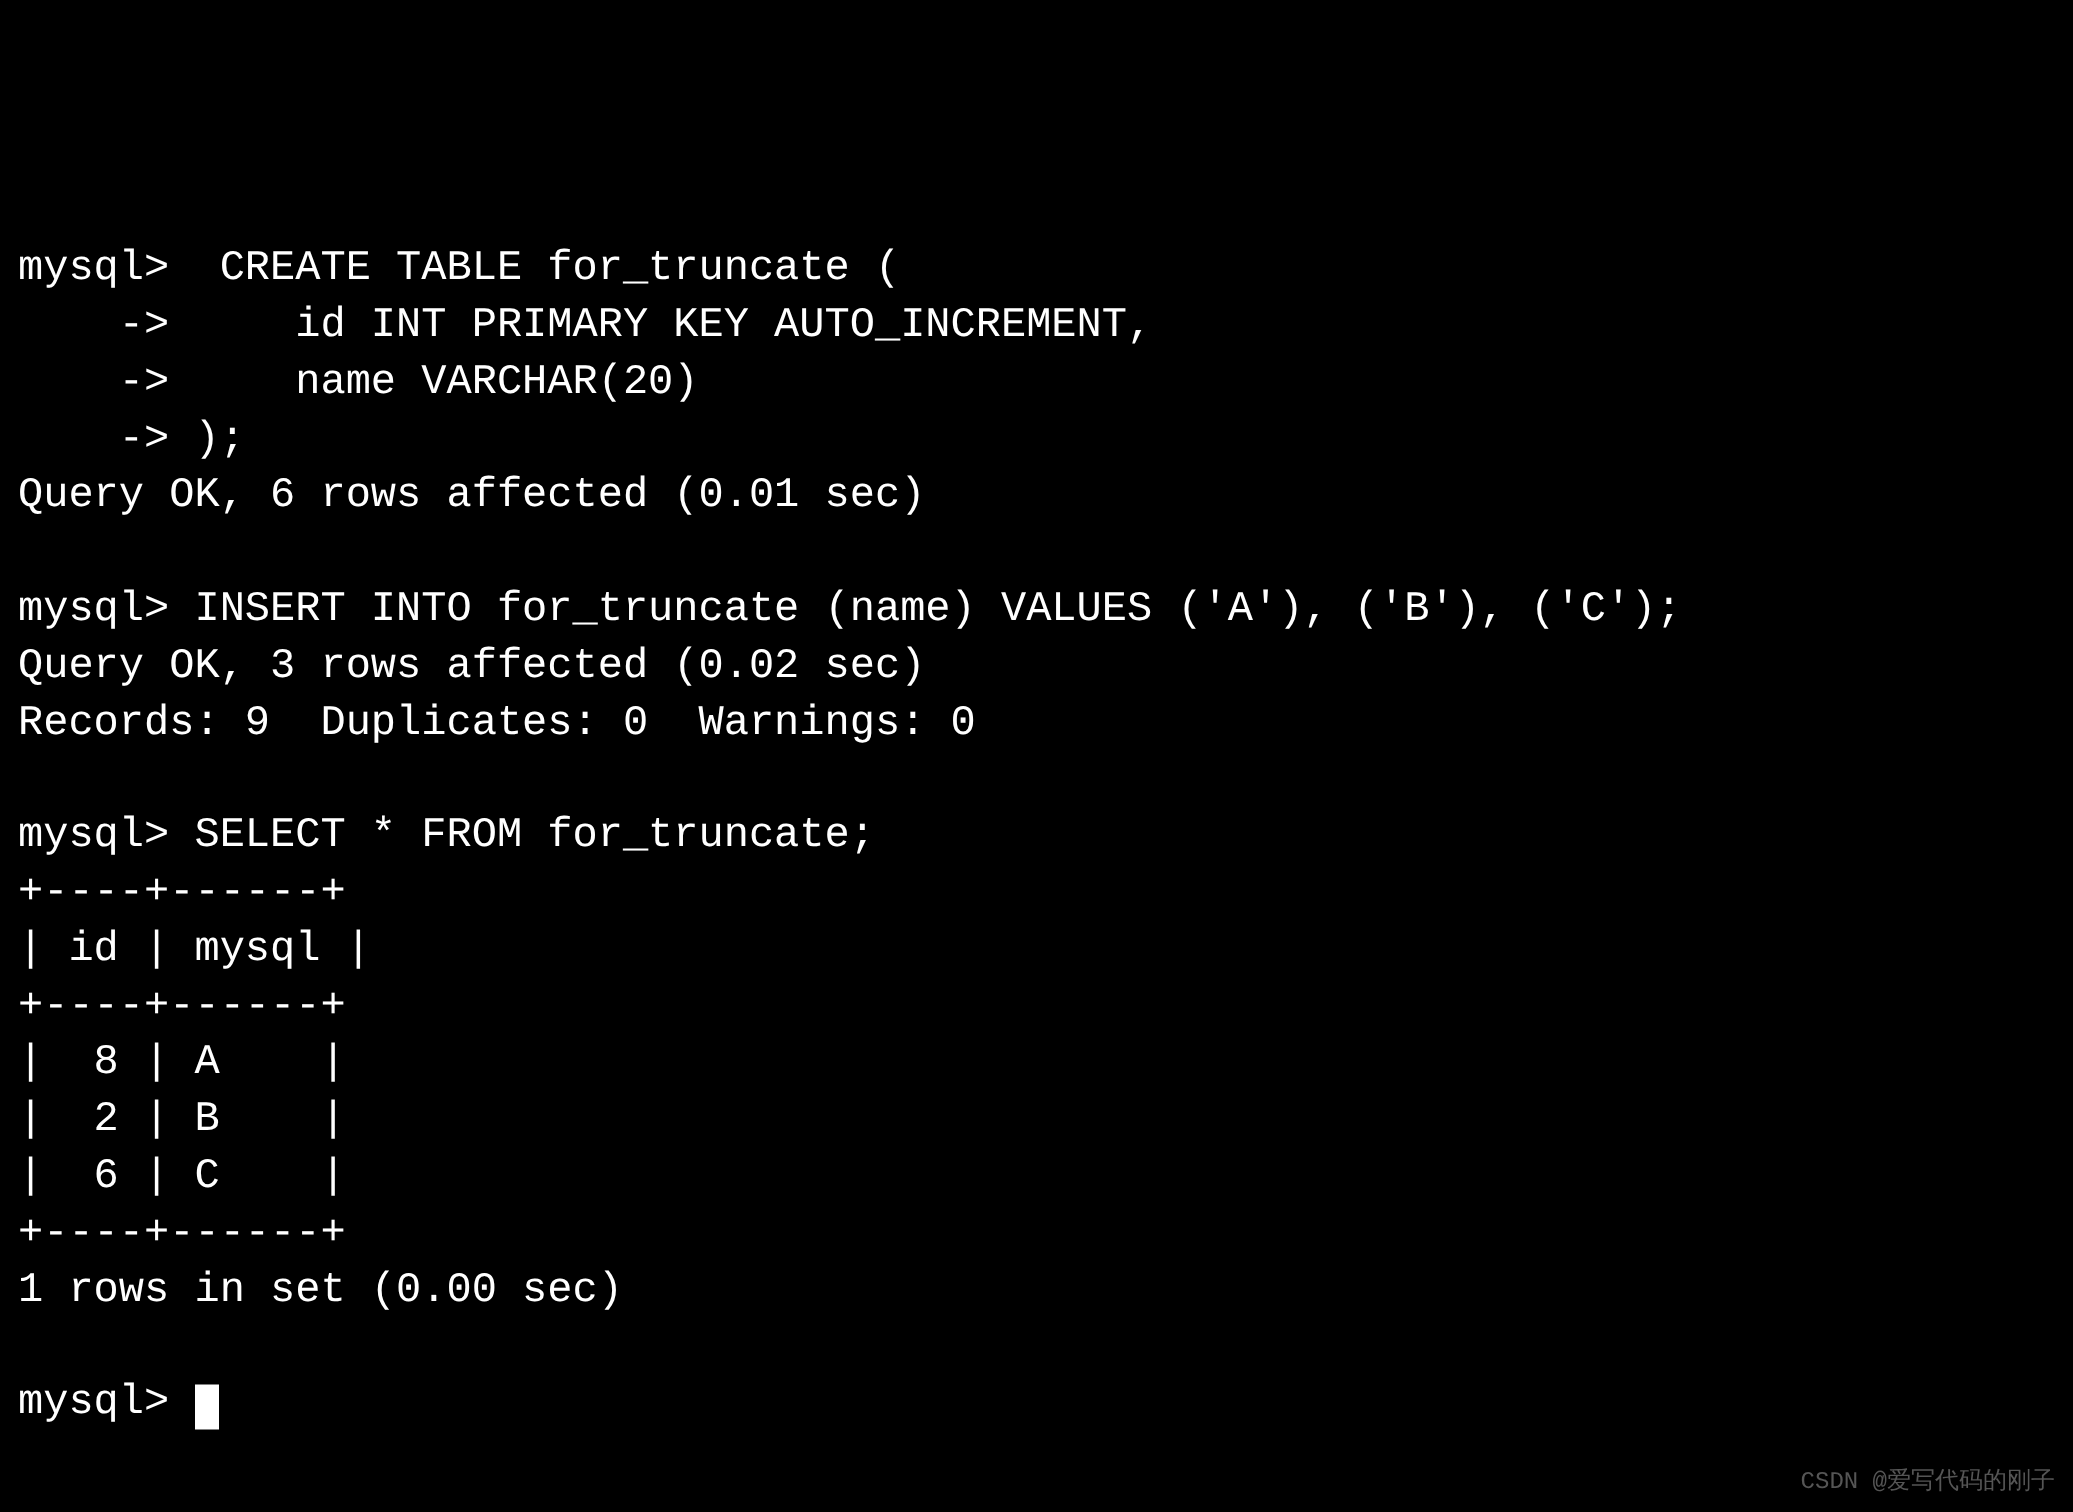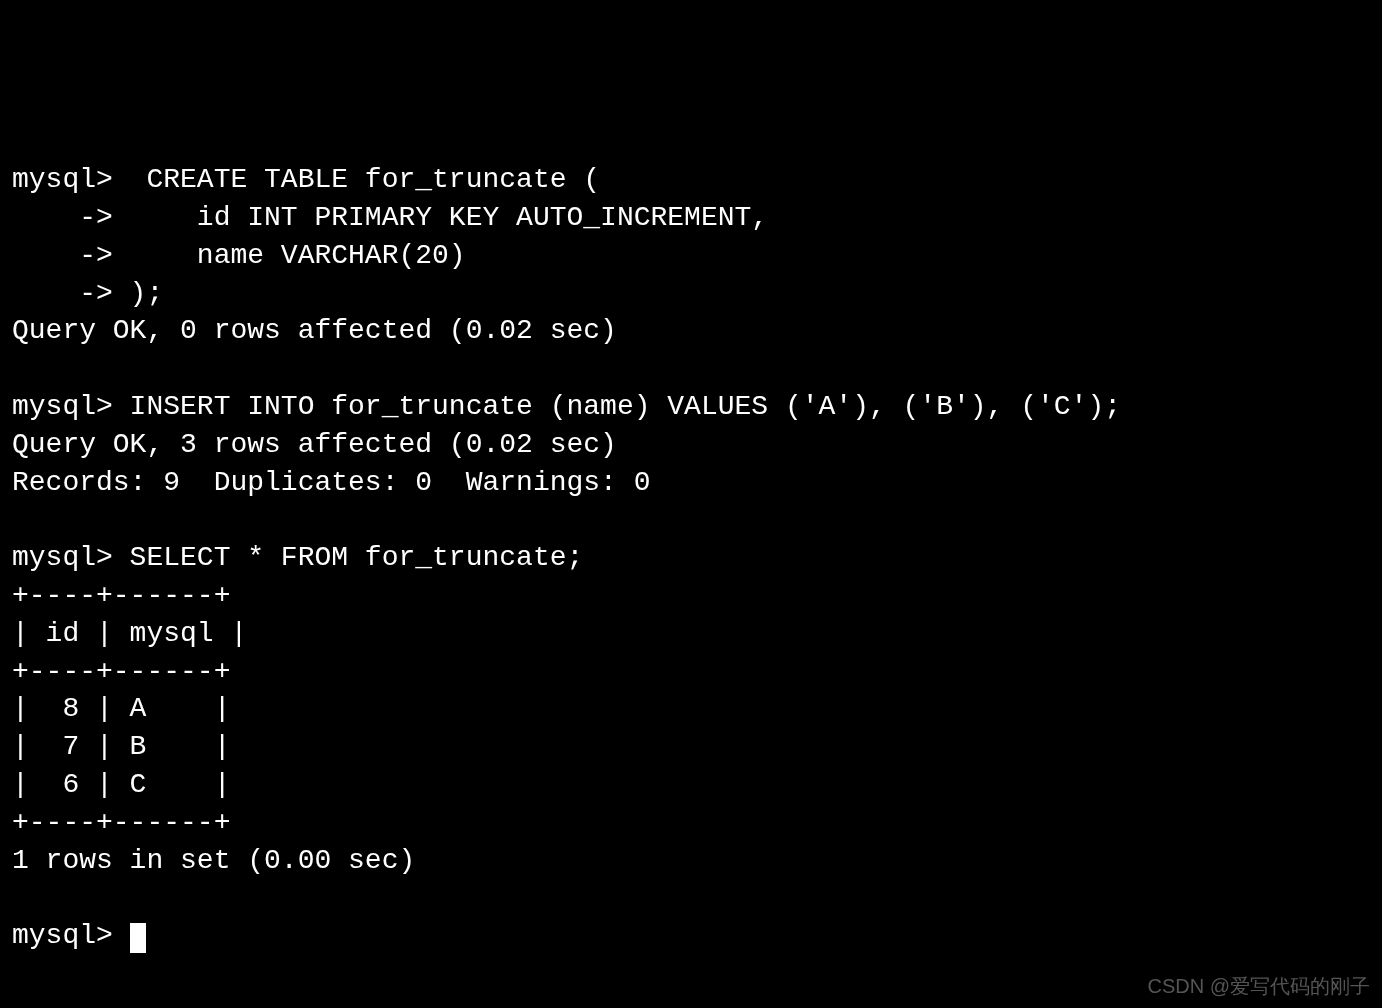--- a/index.html
+++ b/index.html
@@ -28,47 +28,47 @@
       width: 16px;
       height: 30px;
       background-color: #ffffff;
       vertical-align: text-bottom;
       margin-bottom: -2px;
     }
     .watermark {
       position: absolute;
       bottom: 8px;
       right: 12px;
-      font-size: 20px;
+      font-size: 16px;
       color: #555555;
-      font-family: Liberation Sans, sans-serif;
+      font-family: Liberation Mono, monospace;
       white-space: nowrap;
     }
   </style>
 </head>
 <body>
 
 
 
 <div class="terminal-content"><span>mysql&gt;  CREATE TABLE for_truncate (</span>
 <span>    -&gt;     id INT PRIMARY KEY AUTO_INCREMENT,</span>
 <span>    -&gt;     name VARCHAR(20)</span>
 <span>    -&gt; );</span>
-<span>Query OK, 0 rows affected (0.02 sec)</span>
+<span>Query OK, 6 rows affected (0.01 sec)</span>
 <span></span>
 <span>mysql&gt; INSERT INTO for_truncate (name) VALUES ('A'), ('B'), ('C');</span>
 <span>Query OK, 3 rows affected (0.02 sec)</span>
 <span>Records: 9  Duplicates: 0  Warnings: 0</span>
 <span></span>
 <span>mysql&gt; SELECT * FROM for_truncate;</span>
 <span>+----+------+</span>
 <span>| id | mysql |</span>
 <span>+----+------+</span>
 <span>|  8 | A    |</span>
-<span>|  7 | B    |</span>
+<span>|  2 | B    |</span>
 <span>|  6 | C    |</span>
 <span>+----+------+</span>
 <span>1 rows in set (0.00 sec)</span>
 <span></span>
 <span>mysql&gt; </span><span class="cursor"></span></div>
 
 <div class="watermark">CSDN @爱写代码的刚子</div>
 
 
 

